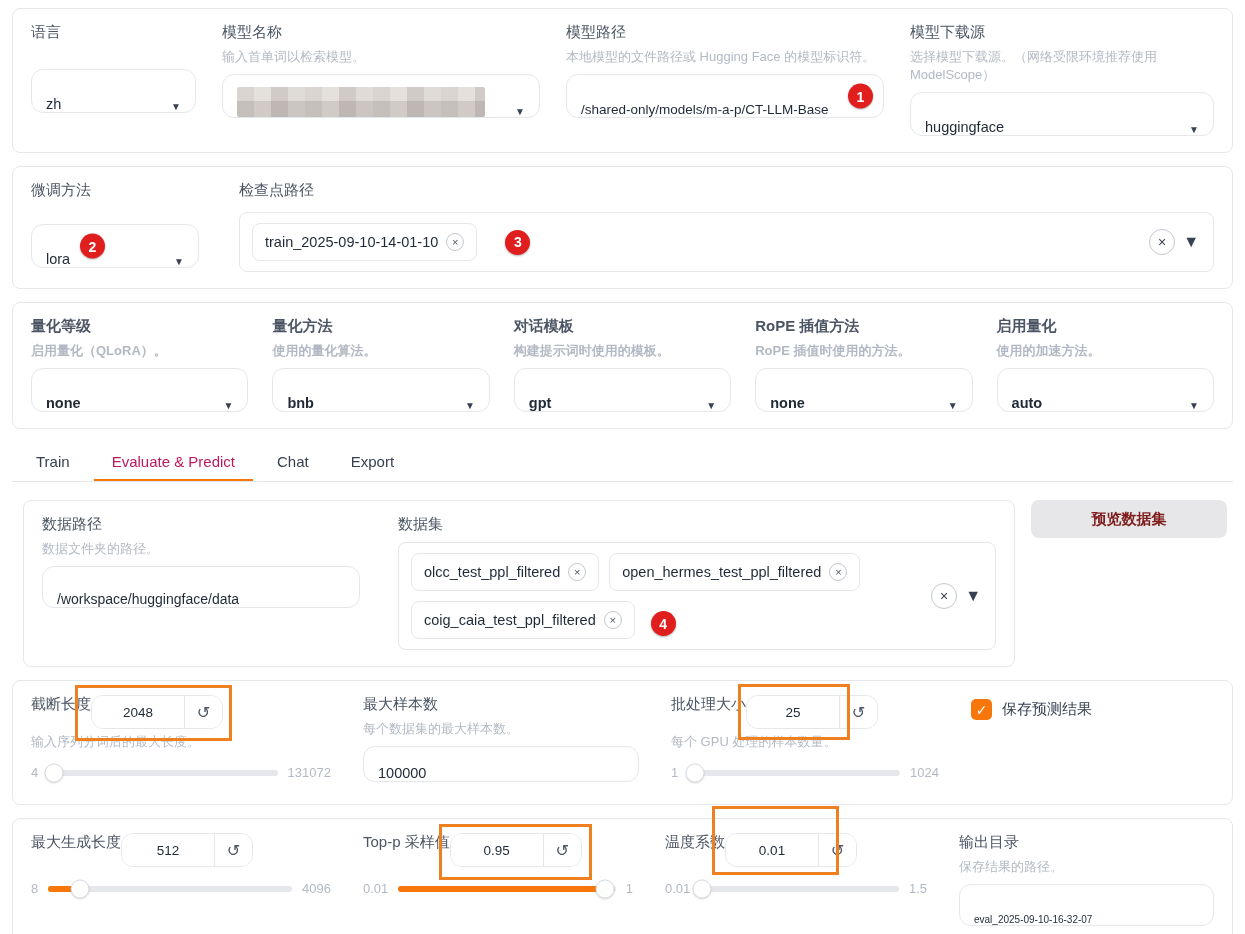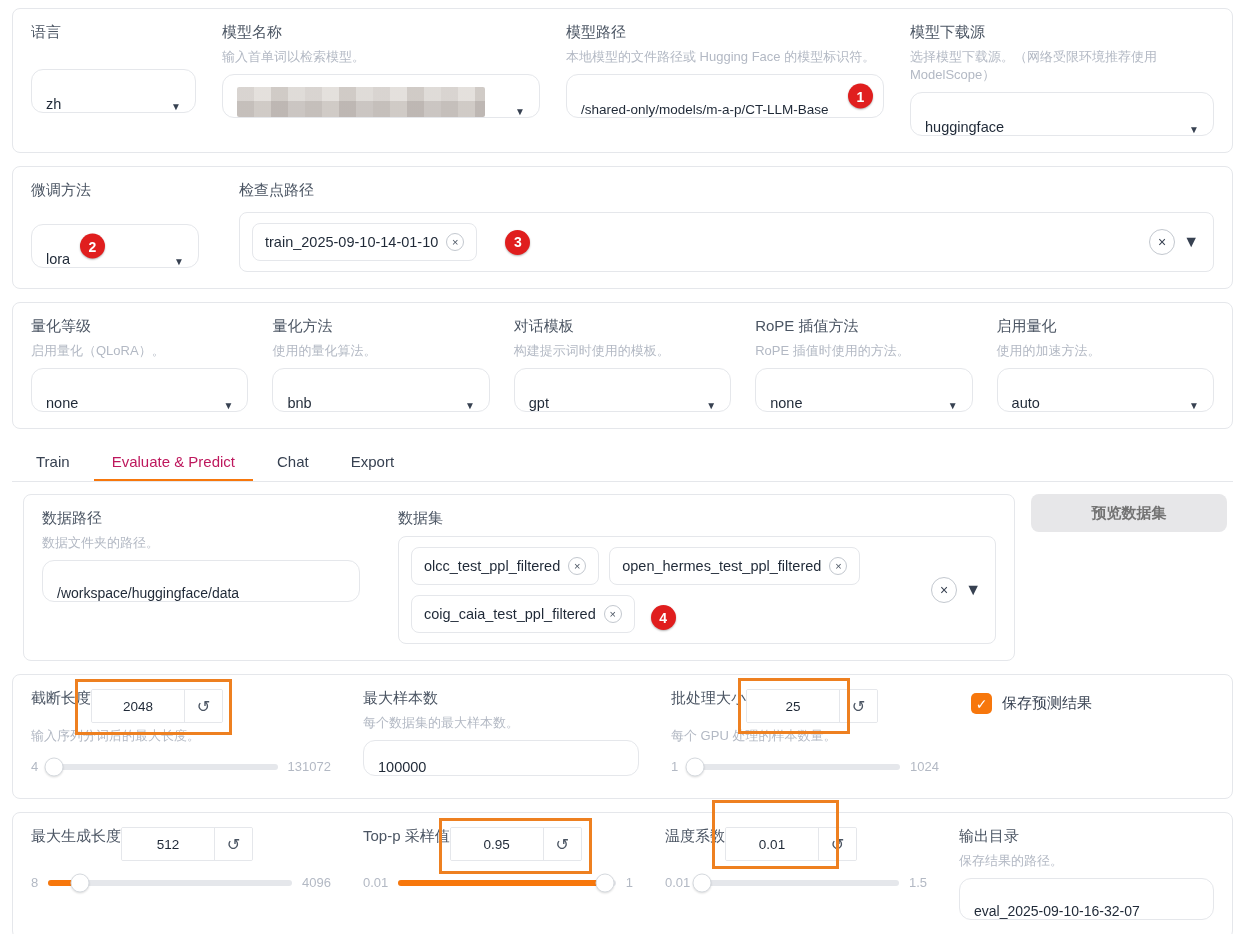--- a/index.html
+++ b/index.html
@@ -9,55 +9,55 @@
   .panel { border:1px solid #e5e7eb; border-radius:8px; background:#fff; padding:14px 18px 16px 18px; margin-bottom:13px; position:relative; }
 
   .label { font-size:15px; color:#4b5563; margin-bottom:6px; display:block; }
   .hint  { font-size:13px; color:#b3b9c4; margin-bottom:8px; display:block; }
 
   .control { height:44px; border:1px solid #e5e7eb; border-radius:12px; background:#fff; display:flex; align-items:flex-end; padding:0 14px; font-size:14.5px; color:#1f2937; position:relative; }
   .control .caret { margin-left:auto; font-size:10px; color:#374151; }
   .textinput { justify-content:flex-start; }
 
   .grid-top { display:grid; grid-template-columns:165px 318px 318px 1fr; gap:26px; }
-  .grid-quant { display:grid; grid-template-columns:repeat(5,1fr); gap:24px; }
-
-  
-  .tabs { display:flex; gap:6px; padding:0 6px; border-bottom:1px solid #e5e7eb; margin:14px 0 12px 0; }
+  .grid-quant { display:grid; grid-template-columns:repeat(5,1fr); gap:24px;font-weight:bold; }
+
+  
+  .tabs { display:flex; gap:6px; padding:0 6px; border-bottom:1px solid #e5e7eb; margin:14px 0 18px 0; }
   .tab { padding:10px 18px 9px 18px; font-size:15px; color:#374151; cursor:pointer; border-bottom:2px solid transparent; }
   .tab.active { color:#be185d; border-bottom-color:#f7770c; font-weight:500; }
 
   
   .chip { display:inline-flex; align-items:center; gap:8px; border:1px solid #e5e7eb; border-radius:8px; padding:9px 12px; font-size:14.5px; color:#1f2937; background:#fff; }
   .chip .x { width:18px; height:18px; border:1px solid #c3c8cf; border-radius:50%; font-size:11px; color:#4b5563; display:flex; align-items:center; justify-content:center; }
 
   .clear-ctrls { margin-left:auto; display:flex; align-items:center; gap:8px; }
   .circle-x { width:26px; height:26px; border:1px solid #c3c8cf; border-radius:50%; display:flex; align-items:center; justify-content:center; font-size:14px; color:#374151; background:#fff; }
 
   
-  .numwrap { display:flex; border:1px solid #e5e7eb; border-radius:2px; overflow:hidden; height:34px; background:#fff; }
+  .numwrap { display:flex; border:1px solid #e5e7eb; border-radius:12px; overflow:hidden; height:34px; background:#fff; }
   .numwrap input { width:92px; border:none; outline:none; text-align:center; font-size:13.5px; color:#1f2937; font-family:inherit; }
   .numwrap .reset { width:38px; border-left:1px solid #e5e7eb; display:flex; align-items:center; justify-content:center; font-size:16px; color:#4b5563; background:#fff; cursor:pointer; }
 
   .fieldhead { display:flex; align-items:flex-start; }
   .fieldhead .label { margin-bottom:2px; }
 
   
   .slider-row { display:flex; align-items:center; gap:10px; margin-top:14px; }
   .slider-row .end { font-size:13px; color:#b3b9c4; white-space:nowrap; }
   .track { flex:1; height:6px; background:#e5e7eb; border-radius:4px; position:relative; }
   .fill { position:absolute; left:0; top:0; height:6px; background:#f7770c; border-radius:4px; }
   .thumb { position:absolute; top:50%; transform:translate(-50%,-50%); width:19px; height:19px; background:#fff; border:1px solid #d6dadf; border-radius:50%; box-shadow:0 1px 2px rgba(0,0,0,.12); }
 
   
   .checkline { display:flex; align-items:center; gap:10px; padding-top:4px; }
   .checkbox { width:21px; height:21px; border-radius:5px; background:#f7770c; color:#fff; font-size:14px; display:flex; align-items:center; justify-content:center; }
   .checklabel { font-size:15px; color:#374151; }
   .btn { height:39px; border:none; border-radius:8px; font-size:15.5px; font-weight:bold; font-family:inherit; cursor:pointer; }
-  .btn.gray { background:#e7e7e9; color:#737373; }
+  .btn.gray { background:#e7e7e9; color:#7f1d1d; }
 
   
   .badge { position:absolute; width:25px; height:25px; border-radius:50%; background:#e01e1e; color:#fff; font-size:14px; font-weight:bold; display:flex; align-items:center; justify-content:center; box-shadow:0 1px 2px rgba(0,0,0,.3); z-index:5; }
   .hlbox { position:absolute; border:3px solid #ee8020; z-index:4; pointer-events:none; }
 
   
   .redacted { width:248px; height:30px;
     background-image:
       repeating-linear-gradient(90deg,#dedad7 0 17px,#ece9e7 17px 34px,#d3cecb 34px 51px,#e6e3e1 51px 68px),
       linear-gradient(#f2f0ee 0 14px,#d8d4d1 14px 30px);
@@ -344,19 +344,19 @@
         <span class="track">
             <span class="fill" style="width: 1%;"></span>
             <span class="thumb" style="left: 1%;"></span>
           </span>
         <span class="end">1.5</span>
       </div>
     </div>
     <div>
       <span class="label">输出目录</span>
       <span class="hint">保存结果的路径。</span>
-      <div class="control textinput" style="height:42px; font-size:14px;">
+      <div class="control textinput" style="height:42px; font-size:10px;">
         <span>eval_2025-09-10-16-32-07</span>
       </div>
     </div>
   </div>
 
 </div>
 
 </body></html>

